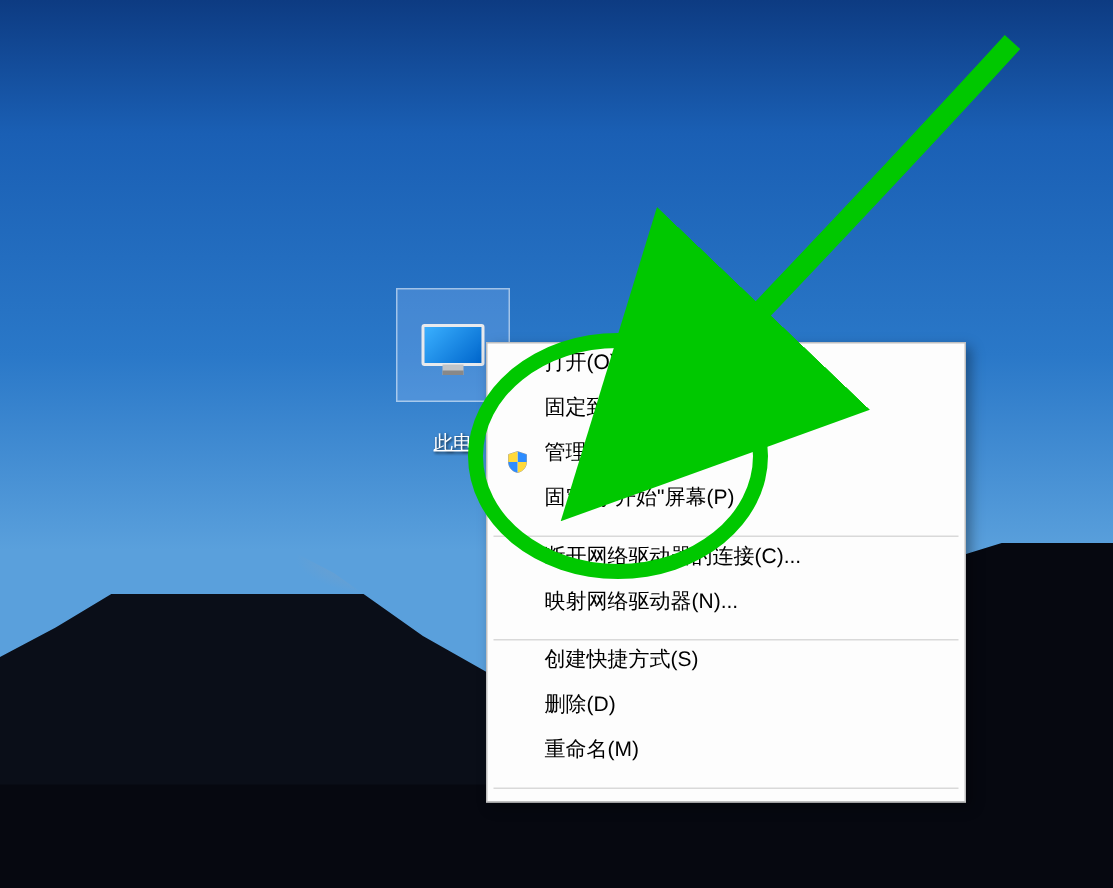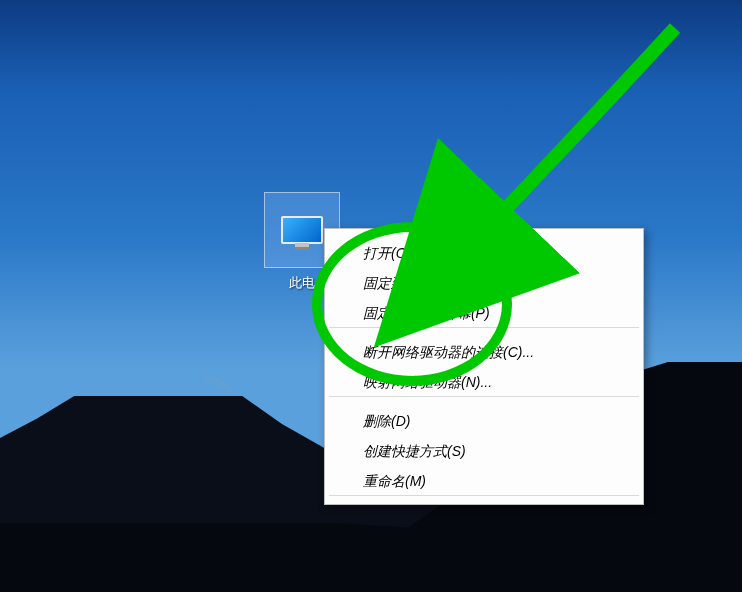--- a/index.html
+++ b/index.html
@@ -58,45 +58,45 @@
     }
     .monitor::after {
       content: '';
       position: absolute;
       bottom: -8px; left: 50%; transform: translateX(-50%);
       width: 14px; height: 4px;
       background: #c0c4c8;
       border-bottom: 3px solid #888;
     }
     .desktop-icon .lbl {
-      margin-top: 6px;
+      margin-top: 18px;
       font-size: 13px;
       text-shadow: 1px 1px 2px rgba(0,0,0,0.7);
       white-space: nowrap;
       overflow: hidden;
+      text-decoration: underline;
     }
     
     .contextmenu {
       position: absolute;
       left: 324px; top: 228px;
       width: 320px;
       background: #fdfdfd;
       border: 1px solid #bfbfbf;
       box-shadow: 3px 3px 8px rgba(0,0,0,0.35);
       padding: 4px 2px;
     }
     .menuitem {
       height: 30px;
       display: flex;
-      align-items: flex-end;
+      align-items: flex-start;
       padding: 0 14px 0 36px;
       color: #000;
       position: relative;
       cursor: default;
-      font-style: italic;
     }
     .sep {
       height: 1px;
       background: #d9d9d9;
       margin: 4px 2px;
     }
     .shield {
       position: absolute;
       left: 10px; top: 50%; transform: translateY(-50%);
       width: 16px; height: 16px;
@@ -131,35 +131,47 @@
 </div>
 
 <div class="contextmenu">
   <div class="menuitem">
     <span>打开(O)</span>
   </div>
   <div class="menuitem">
     <span>固定到"快速访问"</span>
   </div>
   <div class="menuitem">
+    <span class="shield">
+      <svg viewBox="0 0 16 16" width="16" height="16">
+        <path d="M8 1 L14 3 L14 8 C14 12 11 14.5 8 15 C5 14.5 2 12 2 8 L2 3 Z" fill="#fff" stroke="#888" stroke-width="0.5"></path>
+        <path d="M8 1 L14 3 L14 8 L8 8 Z" fill="#2d8cff"></path>
+        <path d="M8 1 L2 3 L2 8 L8 8 Z" fill="#ffd93a"></path>
+        <path d="M8 8 L14 8 C14 12 11 14.5 8 15 Z" fill="#ffd93a"></path>
+        <path d="M8 8 L2 8 C2 12 5 14.5 8 15 Z" fill="#2d8cff"></path>
+      </svg>
+    </span>
+    <span>管理(G)</span>
+  </div>
+  <div class="menuitem">
     <span>固定到"开始"屏幕(P)</span>
   </div>
   <div class="sep"></div>
   <div class="menuitem">
     <span>断开网络驱动器的连接(C)...</span>
   </div>
   <div class="menuitem">
     <span>映射网络驱动器(N)...</span>
   </div>
   <div class="sep"></div>
   <div class="menuitem">
-    <span>删除(D)</span>
+    <span>创建快捷方式(S)</span>
   </div>
   <div class="menuitem">
-    <span>创建快捷方式(S)</span>
+    <span>删除(D)</span>
   </div>
   <div class="menuitem">
     <span>重命名(M)</span>
   </div>
   <div class="sep"></div>
 </div>
 
 <div class="anno-circle"></div>
 <svg class="anno-arrow" width="742" height="592">
   <defs>

